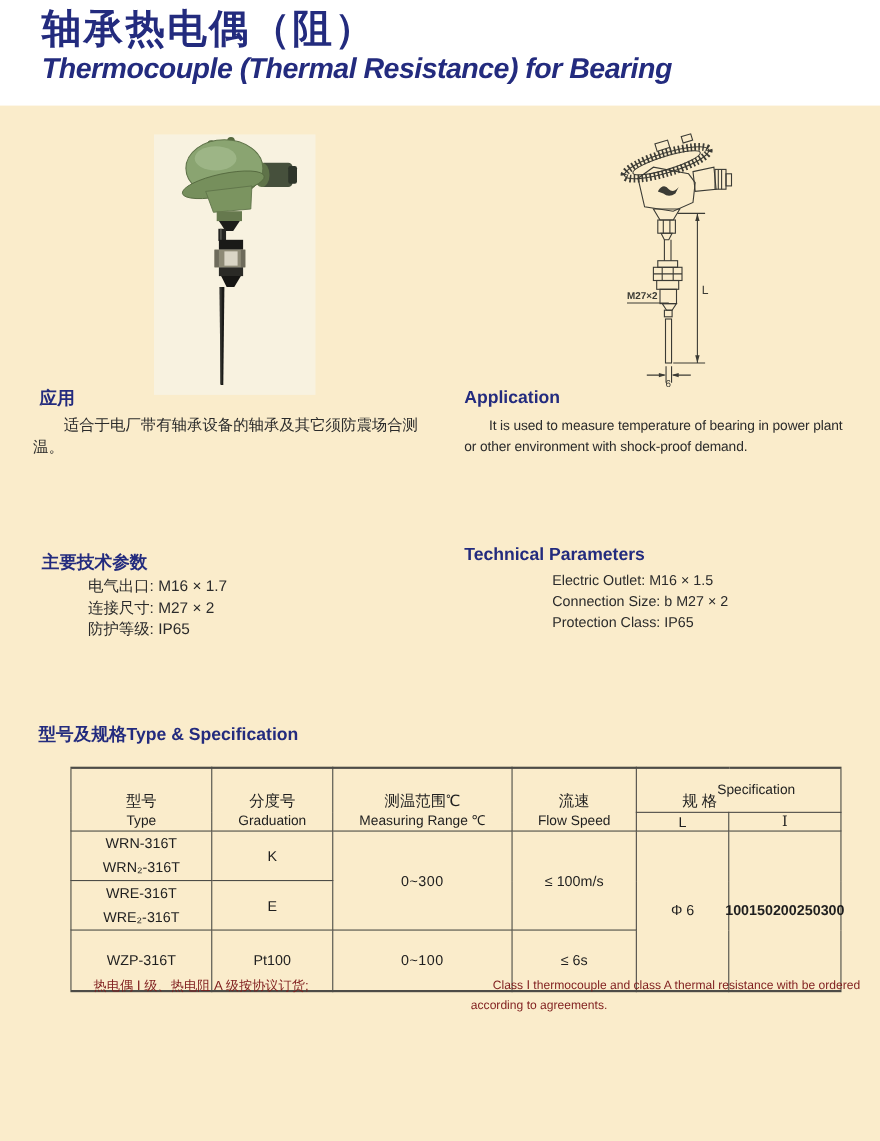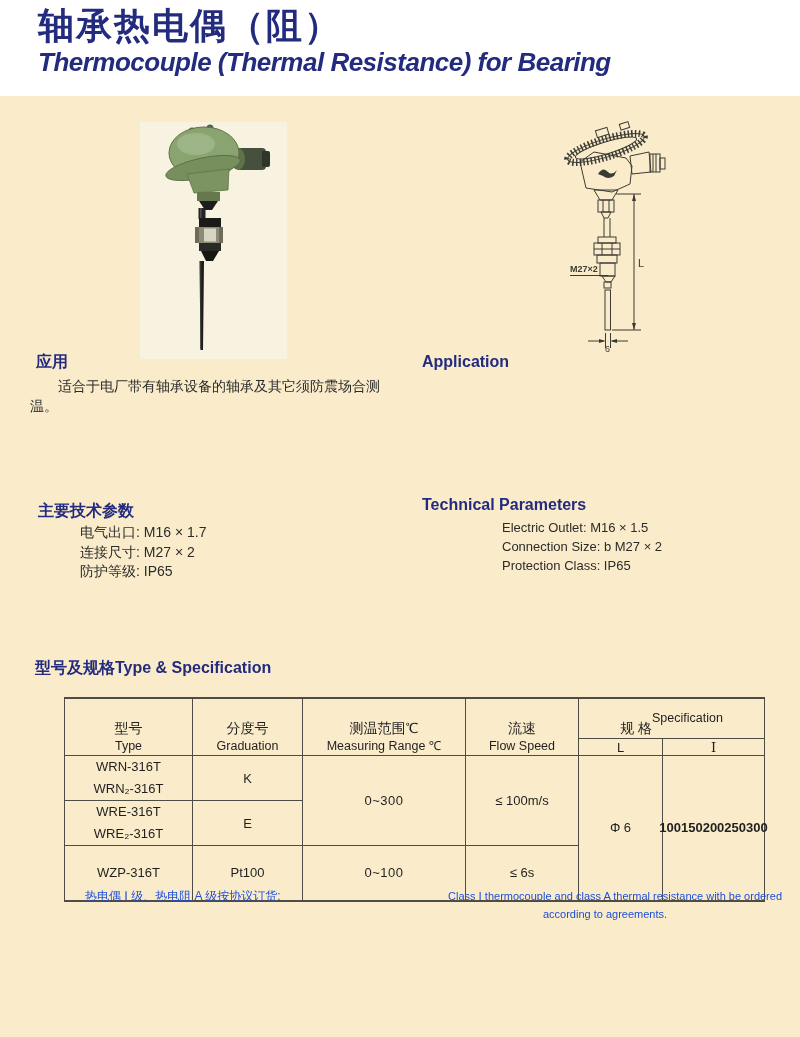--- a/index.html
+++ b/index.html
@@ -33,21 +33,21 @@
   .hdr-en{font-size:12.5px;line-height:17px;}
   .spec-hdr-row{display:flex;justify-content:center;align-items:center;}
   .serif-i{font-family:"DejaVu Serif",serif;}
   .models div{line-height:22px;}
   .range-cell{font-size:15px;letter-spacing:0.5px;}
   .flow-cell{font-size:13.5px;}
   .phi-cell{font-size:14px;}
   .ivals{display:flex;flex-direction:row;justify-content:center;align-items:center;height:114px;}
   .ivals div{line-height:17.5px;font-weight:700;font-size:13px;}
 
-  .note{color:#1d4ed8;text-align:center;}
+  .note{color:#7f1d1d;}
   .note-zh{left:85px;top:888px;font-size:12px;white-space:nowrap;}
   .note-en{left:428px;top:888px;font-size:11px;line-height:17.5px;}
   .note-en .l1{padding-left:20px;white-space:nowrap;}
   .note-en .l2{white-space:nowrap;}
 
   .photo{left:140px;top:122px;}
   .drawing{left:548px;top:120px;}
   svg text{font-family:"Liberation Sans",sans-serif;fill:#3b3b35;}
 </style>
 </head>
@@ -149,20 +149,21 @@
       <path d="M57.5,221 L51,219 L51,223 Z" fill="#3b3b35" stroke="none"></path>
       <path d="M62.5,221 L69,219 L69,223 Z" fill="#3b3b35" stroke="none"></path>
       <text x="57" y="232" font-size="9" stroke="none">6</text>
     </svg>
   </div>
 
   <div class="abs sec-head app-zh-head">应用</div>
   <div class="abs body-text app-zh-body">适合于电厂带有轴承设备的轴承及其它须防震场合测温。</div>
 
   <div class="abs sec-head app-en-head">Application</div>
+  <div class="abs body-text app-en-body">It is used to measure temperature of bearing in power plant or other environment with shock-proof demand.</div>
 
   <div class="abs sec-head par-zh-head">主要技术参数</div>
   <div class="abs body-text par-zh-list">
     <div>电气出口: M16 × 1.7</div>
     <div>连接尺寸: M27 × 2</div>
     <div>防护等级: IP65</div>
   </div>
 
   <div class="abs sec-head par-en-head">Technical Parameters</div>
   <div class="abs body-text par-en-list">

